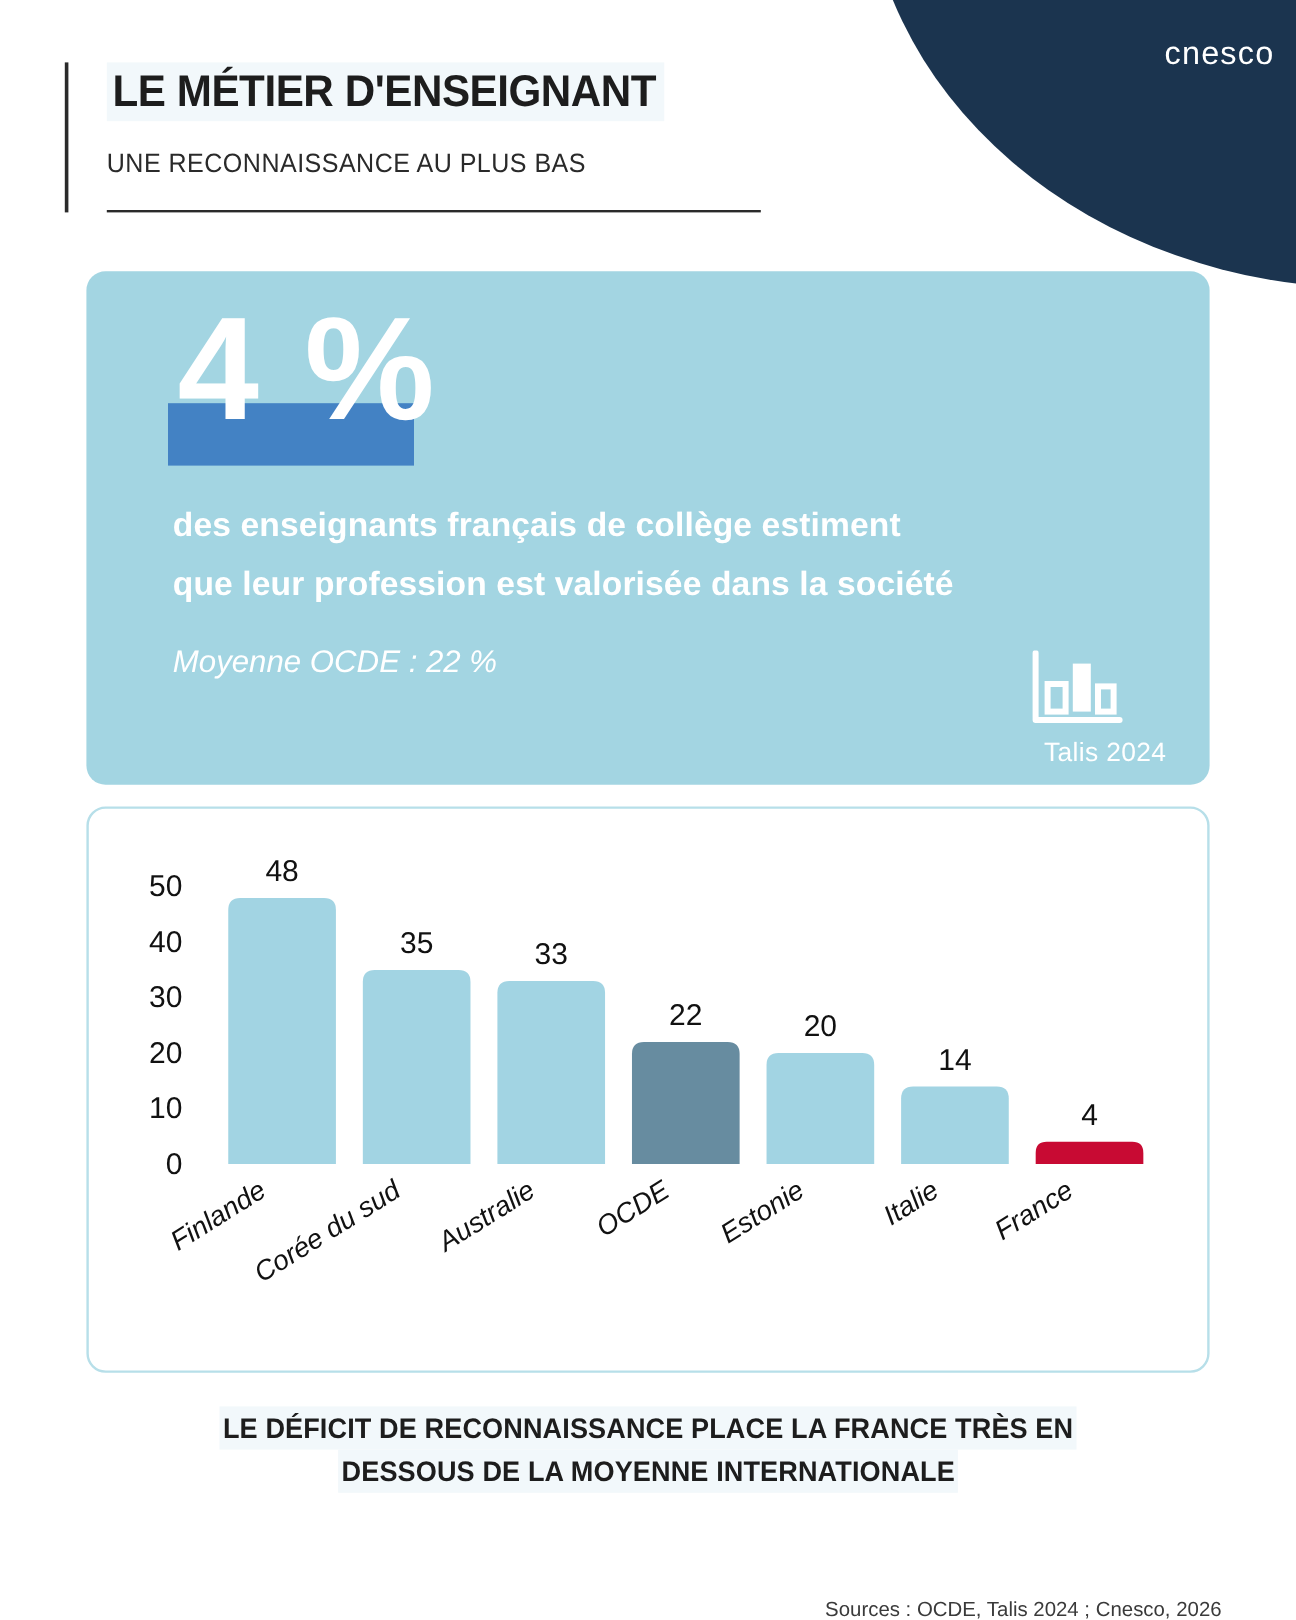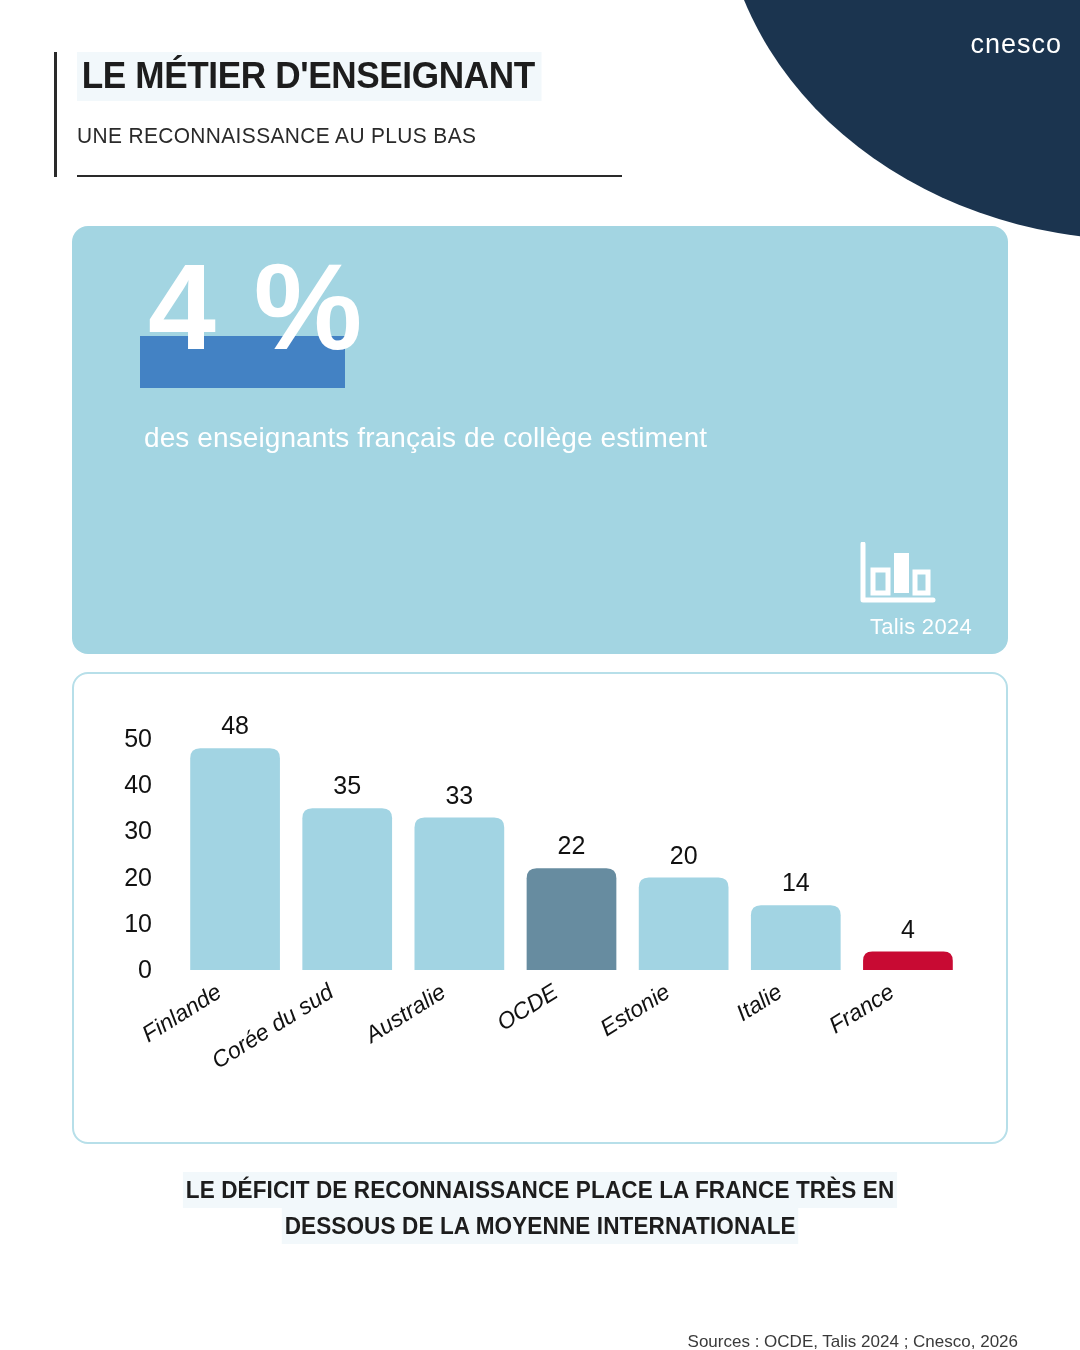--- a/index.html
+++ b/index.html
@@ -45,21 +45,21 @@
     margin-top:11px;
     white-space:nowrap;
     text-align:center;
   }
 
   
   .header {
     position:absolute;
     left:54px; top:52px;
     width:620px;
-    padding-left:20px;
+    padding-left:32px;
     border-left:3px solid #2a2a2a;
   }
   .header-title {
     display:inline-block;
     font-size:37px;
     font-weight:700;
     color:#1d1d1d;
     letter-spacing:-0.4px;
     background:#f2f8fb;
     padding:3px 7px 5px 5px;
@@ -110,21 +110,21 @@
     font-weight:700;
     color:#ffffff;
     line-height:1;
     letter-spacing:2px;
     white-space:nowrap;
   }
   .stat-line {
     position:absolute;
     left:72px;
     font-size:28px;
-    font-weight:400;
+    font-weight:700;
     color:#ffffff;
     letter-spacing:0.1px;
     white-space:nowrap;
   }
   .stat-line-1 { top:196px; }
   .stat-line-2 { top:245px; }
   .stat-note {
     position:absolute;
     left:72px; top:310px;
     font-size:26px;
@@ -204,20 +204,22 @@
     <div class="header-sub">UNE RECONNAISSANCE AU PLUS BAS</div>
     <div class="header-rule"></div>
   </div>
 
   <div class="stat-card">
     <div class="big-number-wrap">
       <div class="big-number-bar"></div>
       <div class="big-number">4 %</div>
     </div>
     <div class="stat-line stat-line-1">des enseignants français de collège estiment</div>
+    <div class="stat-line stat-line-2">que leur profession est valorisée dans la société</div>
+    <div class="stat-note">Moyenne OCDE : 22 %</div>
 
     <div class="source-badge">
       <svg class="source-icon" width="80" height="66" viewBox="0 0 80 66">
         <path d="M6 2 L6 58 L76 58" fill="none" stroke="#ffffff" stroke-width="5" stroke-linecap="round" stroke-linejoin="round"></path>
         <rect x="16" y="28" width="15" height="23" fill="none" stroke="#ffffff" stroke-width="5"></rect>
         <rect x="37" y="11" width="15" height="40" fill="#ffffff"></rect>
         <rect x="58" y="30" width="13" height="21" fill="none" stroke="#ffffff" stroke-width="5"></rect>
       </svg>
       <div class="source-label">Talis 2024</div>
     </div>

